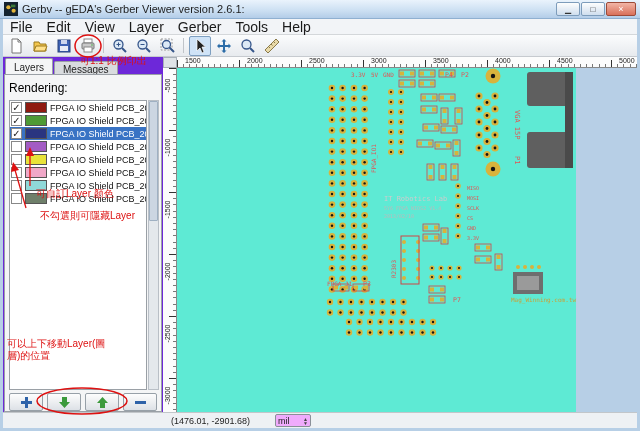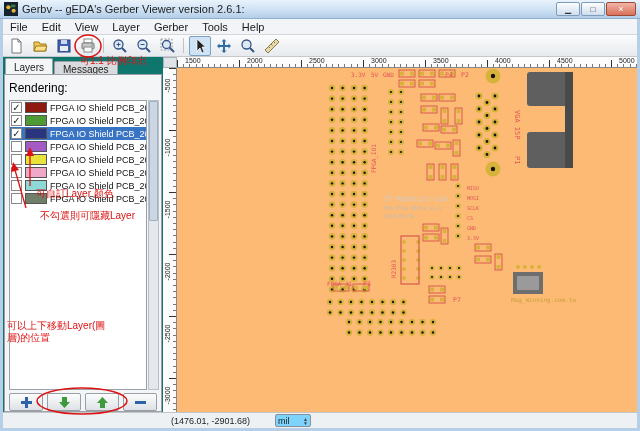--- a/index.html
+++ b/index.html
@@ -9,28 +9,28 @@
 
 .titlebar{position:absolute;left:0;top:0;width:640px;height:19px;background:linear-gradient(#eaf3fc,#cbdff2 60%,#b3cde8);border-bottom:1px solid #8fb0d1;display:flex;align-items:center;padding:0 4px;z-index:5}
 .app-icon{width:14px;height:14px;margin-right:4px;display:inline-flex;flex:none}
 .title-text{font-size:11px;color:#1c1c1c;flex:1;white-space:nowrap;overflow:hidden}
 .win-btns{display:flex;gap:1px;flex:none}
 .wbtn{width:24px;height:14px;display:flex;align-items:center;justify-content:center;font-size:8px;color:#333;background:linear-gradient(#fdfdfd,#cfdeee);border:1px solid #7d9cbb;border-radius:2px}
 .wbtn.close{width:30px;background:linear-gradient(#f2b5a6,#d9705a);color:#fff;border-color:#9c4a38;font-size:9px}
 
 
 .menubar{position:absolute;left:3px;top:19px;width:634px;height:16px;background:#f2f4f7;border-bottom:1px solid #d4d7da;display:flex;align-items:center}
-.menu-item{padding:1px 7px;font-size:11px;color:#1a1a1a}
+.menu-item{padding:1px 7px;font-size:14px;color:#1a1a1a}
 .toolbar{position:absolute;left:3px;top:35px;width:634px;height:22px;background:linear-gradient(#fbfcfd,#e7eaee);border-bottom:1px solid #c6cacf}
 .tbtn{position:absolute;top:1px;width:22px;height:20px;display:flex;align-items:center;justify-content:center;border:1px solid transparent;border-radius:2px;background:none;padding:0}
 .tbtn.pressed{background:#cfe3f7;border-color:#7e9fc0}
 .tsep{position:absolute;top:3px;width:1px;height:15px;background:#c0c4c9}
 
 
-.leftpanel{position:absolute;left:3px;top:57px;width:160px;height:355px;background:#0f766e}
+.leftpanel{position:absolute;left:3px;top:57px;width:160px;height:355px;background:#6d28d9}
 .tabs{position:absolute;left:2px;top:1px;height:18px}
 .tab{position:relative;display:inline-block;padding:2px 8px;font-size:10px;border:1px solid #9aa0a6;border-bottom:none;background:#d9dcdf;color:#222;border-radius:2px 2px 0 0;margin-right:1px;top:2px}
 .tab.active{background:#f4f5f6;top:0;padding-top:3px}
 .notebook{position:absolute;left:1px;top:17px;width:158px;height:338px;border:1px solid #9aa0a6;background:#f4f5f6}
 .render-row{position:absolute;left:4px;top:4px;width:148px;height:17px;display:flex;align-items:center}
 .render-label{font-size:12px;margin-right:3px;flex:none}
 .combo{flex:1;height:17px;background:linear-gradient(#fefefe,#dfe3e8);border:1px solid #8c949c;border-radius:2px;font-size:10px;display:flex;align-items:center;padding:0 3px}
 .combo .arrow{margin-left:auto;font-size:8px;color:#444}
 .layer-list{position:absolute;left:4px;top:25px;width:138px;height:290px;background:#fff;border:1px solid #9aa0a6;overflow:hidden}
 .vscroll{position:absolute;left:143px;top:25px;width:11px;height:290px;background:#e4e8ec;border:1px solid #b9bfc6}
@@ -47,36 +47,36 @@
 
 .ruler-corner{position:absolute;left:163px;top:57px;width:14px;height:11px;background:#dfe3e7;border:1px solid #a8b0b8}
 .ruler-top{position:absolute;left:177px;top:57px;width:460px;height:11px;background:#fcfcfc;border-bottom:1px solid #888;overflow:hidden}
 .ruler-top .minor{position:absolute;bottom:0;left:0;width:100%;height:3px;background:repeating-linear-gradient(90deg,#777 0 1px,transparent 1px 6.2px)}
 .ruler-top .major{position:absolute;bottom:0;left:0;width:100%;height:7px;background:repeating-linear-gradient(90deg,#333 0 1px,transparent 1px 62px)}
 .hlab{position:absolute;top:0;font-size:7px;color:#222}
 .ruler-left{position:absolute;left:163px;top:68px;width:14px;height:344px;background:#fcfcfc;border-right:1px solid #888;overflow:hidden}
 .ruler-left .minor{position:absolute;right:0;top:0;height:100%;width:3px;background:repeating-linear-gradient(180deg,#777 0 1px,transparent 1px 6.2px)}
 .ruler-left .major{position:absolute;right:0;top:0;height:100%;width:7px;background:repeating-linear-gradient(180deg,#333 0 1px,transparent 1px 62px)}
 .vlab{position:absolute;left:-11px;width:30px;text-align:center;font-size:7px;color:#222;transform:rotate(-90deg)}
-.canvas{position:absolute;left:177px;top:68px;width:460px;height:344px;background:#fdba74;cursor:crosshair}
+.canvas{position:absolute;left:177px;top:68px;width:399px;height:344px;background:#5eead4;cursor:crosshair}
 
 
 .statusbar{position:absolute;left:3px;top:412px;width:634px;height:16px;background:#eef1f4;border-top:1px solid #c2c6ca;font-size:9px;color:#222;overflow:hidden}
 .coords{position:absolute;left:168px;top:3px}
-.unit-combo{position:absolute;left:272px;top:1px;width:36px;height:13px;background:#7dd3fc;border:1px solid #8a9098;border-radius:2px;font-size:9px;padding:0 2px;display:flex;align-items:center}
+.unit-combo{position:absolute;left:272px;top:1px;width:36px;height:13px;background:#f0abfc;border:1px solid #8a9098;border-radius:2px;font-size:9px;padding:0 2px;display:flex;align-items:center}
 .unit-combo .spin{margin-left:auto;font-size:5px;line-height:4px;color:#444;display:flex;flex-direction:column}
 .hint{position:absolute;left:316px;top:3px;font-size:8.5px;white-space:nowrap}
 
 
 .anno-svg{position:absolute;left:0;top:0;pointer-events:none;z-index:50}
 .anno-text{position:absolute;color:#dd1111;font-size:10px;z-index:51;line-height:1.2;pointer-events:none}
 #anno-print{left:80px;top:55px;white-space:nowrap}
 #anno-color{left:36px;top:188px;white-space:nowrap}
 #anno-hide{left:40px;top:210px;white-space:nowrap}
-#anno-move{left:7px;top:320px;width:102px}
+#anno-move{left:7px;top:338px;width:102px}
 </style>
 </head>
 <body>
 
 <div class="titlebar">
   <span class="app-icon">
     <svg width="14" height="14" viewBox="0 0 16 16">
         <rect width="16" height="16" fill="#14232f"></rect>
         <circle cx="5" cy="6" r="2.4" fill="#e3b53a"></circle>
         <circle cx="11" cy="10" r="2.4" fill="#e3b53a"></circle>

